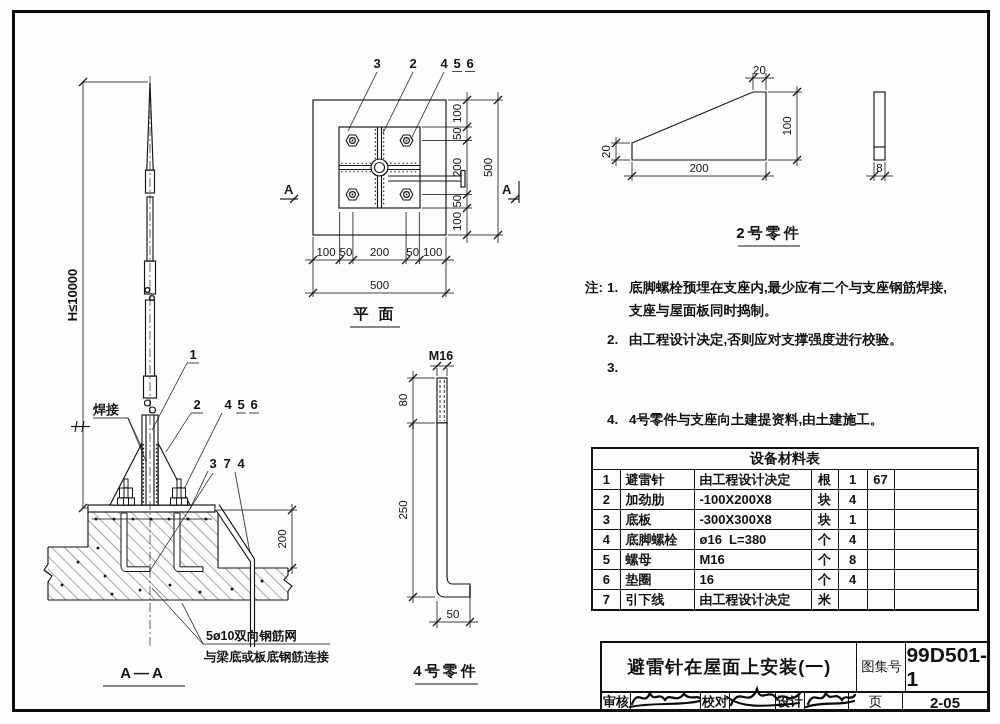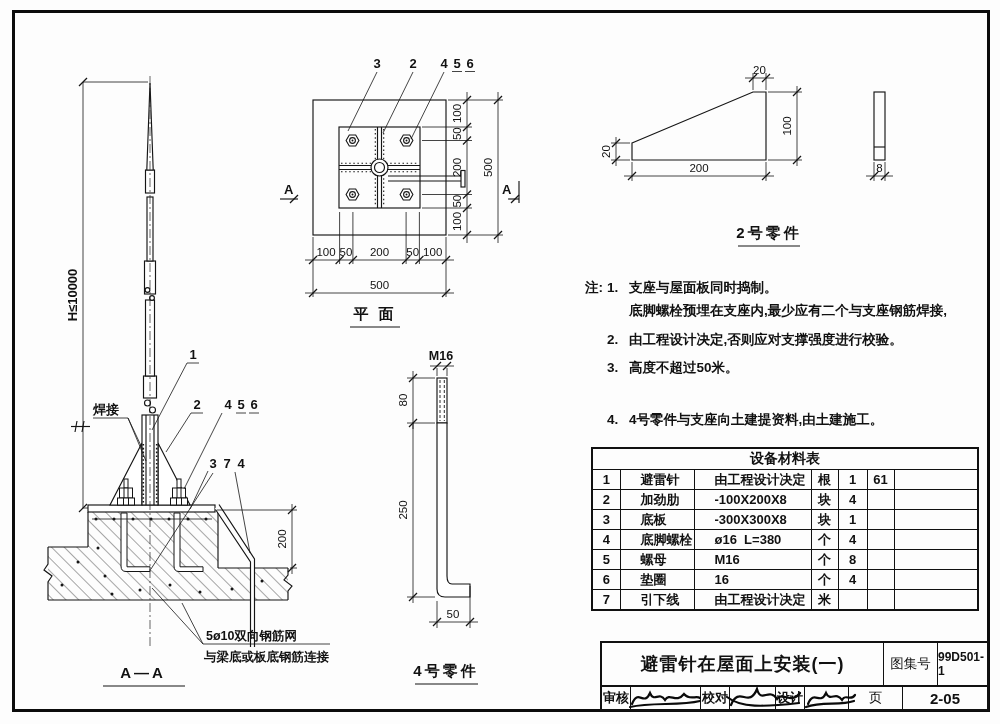--- a/index.html
+++ b/index.html
@@ -30,32 +30,32 @@
   .nlab{position:absolute;left:0;top:0}
   .nitem{position:absolute;left:22px;width:380px}
   .nno{position:absolute;left:0;top:0}
   .nl{display:block;margin-left:22px;white-space:nowrap}
   
   .mat{position:absolute;left:591px;top:447px;width:388px;border-collapse:collapse;
        table-layout:fixed;border:2.5px solid #111}
   .mat td{border:1.3px solid #111;font-size:13px;font-weight:700;height:19px;
           padding:0 2px;text-align:center;white-space:pre;overflow:hidden}
   .mat td.ttl{font-size:14px;height:20px}
-  .mat td.lft{text-align:left;padding-left:20px}
+  .mat td.lft{text-align:left;padding-left:5px}
   
   .tblock{position:absolute;left:600px;top:641px;width:389px;height:70px;
           box-sizing:border-box;border:2.5px solid #111;display:flex;flex-direction:column;background:transparent}
   .tb-r1{flex:1;display:flex;border-bottom:2px solid #111}
   .tb-r2{height:22px;display:flex}
   .tb-c{box-sizing:border-box;display:flex;align-items:center;justify-content:center;
         border-right:1.5px solid #111}
   .tb-c:last-child{border-right:none}
   .tb-main{width:282px;font-size:18px;font-weight:700;letter-spacing:1px}
   .tb-lab{width:54px;font-size:13.5px;font-weight:400}
-  .tb-val{flex:1;font-size:12px;font-weight:700}
+  .tb-val{flex:1;font-size:21px;font-weight:700}
   .tb-val2{flex:1;font-size:15px;font-weight:700}
   .tb-lab2{width:29px;font-size:13px;font-weight:700}
   .tb-sg1{width:70px}.tb-sg2{width:46px}.tb-sg3{width:44px}
 </style>
 </head>
 <body>
 
 <div class="frame"></div>
 
 <svg width="1000" height="724" viewBox="0 0 1000 724">
@@ -341,30 +341,29 @@
 
     <text class="t15" x="446" y="676" text-anchor="middle">4号零件</text>
     <line class="ln" x1="415" y1="684" x2="478" y2="684"></line>
   </g>
 </svg>
 
 <div class="notes">
   <span class="nlab">注:</span>
   <div class="nitem" style="top:0">
     <span class="nno">1.</span>
+    <span class="nl">底脚螺栓预埋在支座内,最少应有二个与支座钢筋焊接,</span>
     <span class="nl">支座与屋面板同时捣制。</span>
-    <span class="nl">底脚螺栓预埋在支座内,最少应有二个与支座钢筋焊接,</span>
   </div>
   <div class="nitem" style="top:52px">
     <span class="nno">2.</span>
     <span class="nl">由工程设计决定,否则应对支撑强度进行校验。</span>
   </div>
   <div class="nitem" style="top:80px">
     <span class="nno">3.</span>
-    <span class="nl">高度不超过50米。</span>
   </div>
   <div class="nitem" style="top:132px">
     <span class="nno">4.</span>
     <span class="nl">4号零件与支座向土建提资料,由土建施工。</span>
   </div>
 </div>
 
 <table class="mat">
   <colgroup>
     <col style="width:28px">
@@ -378,21 +377,21 @@
   <tbody>
       <tr>
         <td class="ttl" colspan="7">设备材料表</td>
       </tr>
   <tr>
     <td>1</td>
     <td class="lft">避雷针</td>
     <td class="lft">由工程设计决定</td>
     <td>根</td>
     <td>1</td>
-    <td>61</td>
+    <td>67</td>
     <td></td>
   </tr>
   <tr>
     <td>2</td>
     <td class="lft">加劲肋</td>
     <td class="lft">-100X200X8</td>
     <td>块</td>
     <td>4</td>
     <td></td>
     <td></td>

